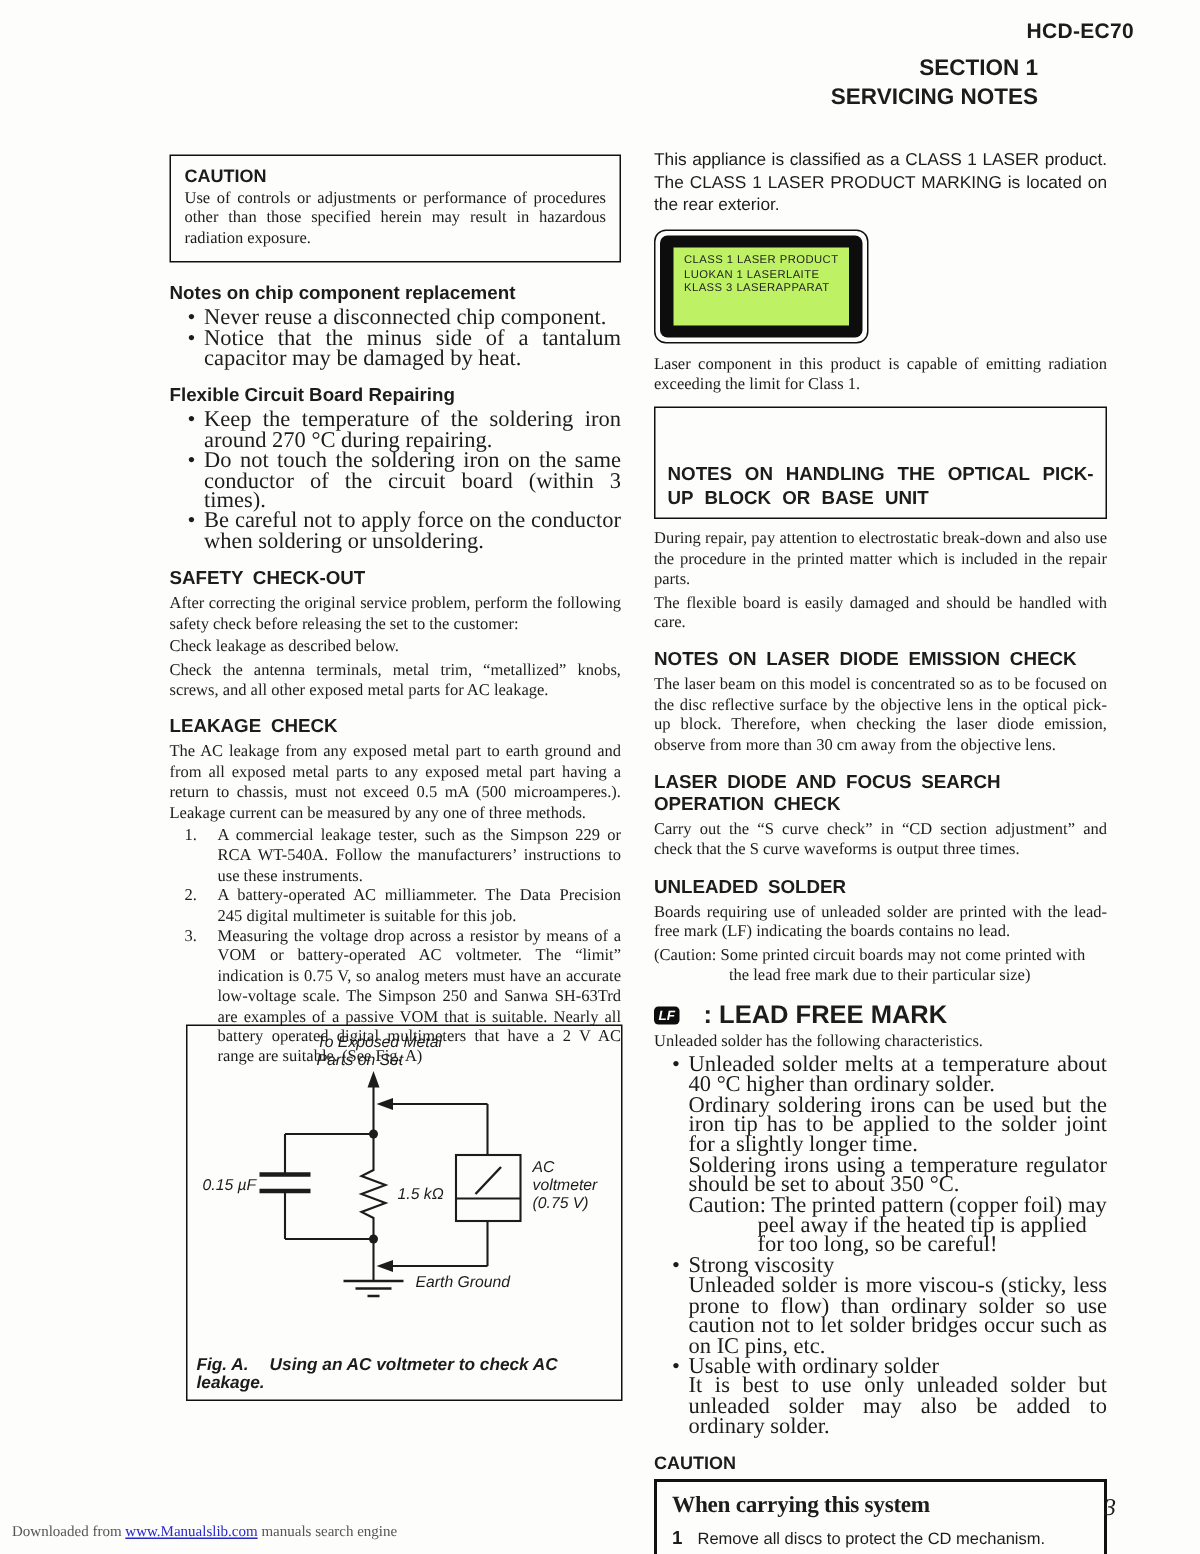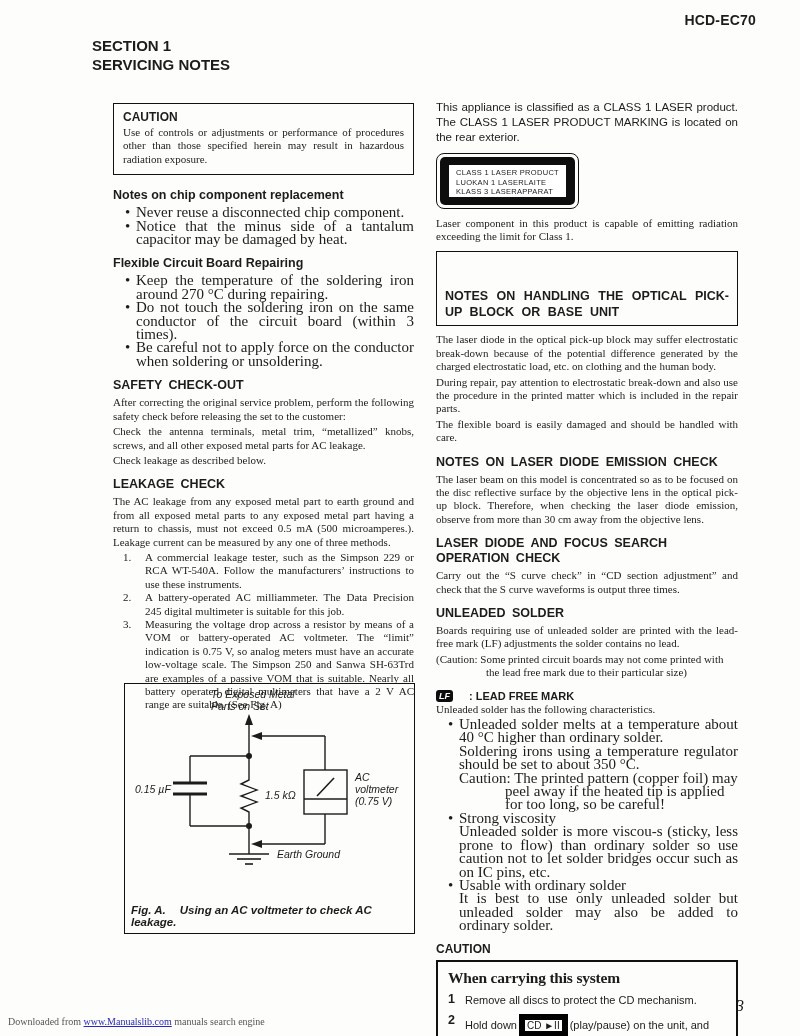--- a/index.html
+++ b/index.html
@@ -4,21 +4,21 @@
 <style>
   html,body{margin:0;padding:0;background:#e9e9e7;}
   .page{
     position:relative;width:800px;height:1036px;margin:0 auto;
     background:#fdfdfb;color:#1c1c1c;overflow:hidden;
     font-family:"Liberation Serif",serif;
   }
   
   .model{position:absolute;top:12px;right:44px;font-family:"Liberation Sans",sans-serif;
     font-weight:bold;font-size:14px;letter-spacing:.2px;}
-  .section-title{position:absolute;top:36px;left:92px;width:600px;text-align:left;
+  .section-title{position:absolute;top:36px;left:92px;width:600px;text-align:right;
     font-family:"Liberation Sans",sans-serif;font-weight:bold;font-size:15px;line-height:19px;}
   
   .col-left{position:absolute;left:113px;top:103px;width:301px;}
   .col-right{position:absolute;left:436px;top:100px;width:302px;}
   .serif{font-size:11px;line-height:13.4px;text-align:justify;}
   .sansp{font-family:"Liberation Sans",sans-serif;font-size:11.5px;line-height:15px;text-align:justify;}
   h3{font-family:"Liberation Sans",sans-serif;font-size:12.5px;font-weight:bold;
     margin:10px 0 3px 0;line-height:15px;}
   .wsp{word-spacing:3px;}
   p{margin:0 0 2px 0;}
@@ -39,32 +39,32 @@
   
   .figure-box{position:absolute;left:124px;top:683px;width:291px;height:251px;
     border:1.5px solid #111;box-sizing:border-box;}
   .fig-caption{position:absolute;left:6px;bottom:5px;width:276px;
     font-family:"Liberation Sans",sans-serif;font-style:italic;font-weight:bold;font-size:11.5px;}
   .fig-caption .cap-label{margin-right:14px;}
   .figsvg text{font-family:"Liberation Sans",sans-serif;font-style:italic;font-size:10.5px;fill:#1c1c1c;}
   
   .laser-label{display:inline-block;border:1.2px solid #111;border-radius:8px;padding:3px;margin:6px 0 8px 0;}
   .laser-label-inner{background:#0d0d0d;border-radius:5px;padding:8px 9px;}
-  .laser-label-white{background:#ffffff;padding:3px 7px 0 7px;
+  .laser-label-white{background:#bef264;padding:3px 7px 20px 7px;
     font-family:"Liberation Sans",sans-serif;font-size:7.5px;line-height:9.5px;letter-spacing:.3px;color:#222;}
   
   .opt-box{border:1.5px solid #111;padding:5px 8px;margin:8px 0 7px 0;}
   .opt-box .oh{font-family:"Liberation Sans",sans-serif;font-weight:bold;font-size:12.5px;line-height:15.5px;
     word-spacing:4px;text-align:justify;margin-top:32px;}
   
   .lf-line{display:flex;align-items:center;gap:16px;margin:10px 0 1px 0;}
   .lf-badge{display:inline-block;background:#0d0d0d;color:#fff;border-radius:3px;
     font-family:"Liberation Sans",sans-serif;font-style:italic;font-weight:bold;
     font-size:9px;line-height:12px;padding:0 3px;}
-  .lf-head{font-family:"Liberation Sans",sans-serif;font-weight:bold;font-size:11px;}
+  .lf-head{font-family:"Liberation Sans",sans-serif;font-weight:bold;font-size:17px;}
   
   .carry-caution{font-family:"Liberation Sans",sans-serif;font-weight:bold;font-size:12px;margin:9px 0 4px 0;}
   .carry-box{border:2px solid #111;padding:7px 10px 9px 10px;}
   .carry-head{font-family:Liberation Serif, serif;font-weight:bold;font-size:15.5px;
     letter-spacing:-.2px;margin:0 0 6px 0;}
   .step{position:relative;padding-left:17px;margin:0 0 7px 0;
     font-family:"Liberation Sans",sans-serif;font-size:11px;line-height:14px;}
   .step:last-child{margin-bottom:0;}
   .step-num{position:absolute;left:0;top:-1px;font-weight:bold;font-size:12.5px;}
   .key{display:inline-block;border:6px solid #000000;padding:0 2px;line-height:11px;font-size:10px;
@@ -101,22 +101,22 @@
 
     <h3>Flexible Circuit Board Repairing</h3>
     <ul class="blist">
       <li>Keep the temperature of the soldering iron around 270 °C during repairing.</li>
       <li>Do not touch the soldering iron on the same conductor of the circuit board (within 3 times).</li>
       <li>Be careful not to apply force on the conductor when soldering or unsoldering.</li>
     </ul>
 
     <h3 class="wsp">SAFETY CHECK-OUT</h3>
     <p class="serif">After correcting the original service problem, perform the following safety check before releasing the set to the customer:</p>
+    <p class="serif">Check leakage as described below.</p>
     <p class="serif">Check the antenna terminals, metal trim, “metallized” knobs, screws, and all other exposed metal parts for AC leakage.</p>
-    <p class="serif">Check leakage as described below.</p>
 
     <h3 class="wsp">LEAKAGE CHECK</h3>
     <p class="serif">The AC leakage from any exposed metal part to earth ground and from all exposed metal parts to any exposed metal part having a return to chassis, must not exceed 0.5 mA (500 microamperes.). Leakage current can be measured by any one of three methods.</p>
     <ul class="nlist">
       <li>
         <span class="num">1.</span>
         <span>A commercial leakage tester, such as the Simpson 229 or RCA WT-540A. Follow the manufacturers’ instructions to use these instruments.</span>
       </li>
       <li>
         <span class="num">2.</span>
@@ -188,43 +188,43 @@
           <div>KLASS 3 LASERAPPARAT</div>
         </div>
       </div>
     </div>
 
     <p class="serif">Laser component in this product is capable of emitting radiation exceeding the limit for Class 1.</p>
 
     <div class="opt-box">
       <div class="oh">NOTES ON HANDLING THE OPTICAL PICK-UP BLOCK OR BASE UNIT</div>
     </div>
-    <p class="serif">The laser diode in the optical pick-up block may suffer electrostatic break-down because of the potential difference generated by the charged electrostatic load, etc. on clothing and the human body.</p>
     <p class="serif">During repair, pay attention to electrostatic break-down and also use the procedure in the printed matter which is included in the repair parts.</p>
     <p class="serif">The flexible board is easily damaged and should be handled with care.</p>
 
     <h3 class="wsp">NOTES ON LASER DIODE EMISSION CHECK</h3>
     <p class="serif">The laser beam on this model is concentrated so as to be focused on the disc reflective surface by the objective lens in the optical pick-up block. Therefore, when checking the laser diode emission, observe from more than 30 cm away from the objective lens.</p>
 
     <h3 class="wsp">LASER DIODE AND FOCUS SEARCH OPERATION CHECK</h3>
     <p class="serif">Carry out the “S curve check” in “CD section adjustment” and check that the S curve waveforms is output three times.</p>
 
     <h3 class="wsp">UNLEADED SOLDER</h3>
-    <p class="serif">Boards requiring use of unleaded solder are printed with the lead-free mark (LF) adjustments the solder contains no lead.</p>
+    <p class="serif">Boards requiring use of unleaded solder are printed with the lead-free mark (LF) indicating the boards contains no lead.</p>
     <p class="serif hang">(Caution: Some printed circuit boards may not come printed with the lead free mark due to their particular size)</p>
 
     <div class="lf-line">
       <span class="lf-badge">LF</span>
       <span class="lf-head">: LEAD FREE MARK</span>
     </div>
     <p class="serif">Unleaded solder has the following characteristics.</p>
 
     <ul class="blist">
       <li>
         <p class="cont">Unleaded solder melts at a temperature about 40 °C higher than ordinary solder.</p>
+        <p class="cont">Ordinary soldering irons can be used but the iron tip has to be applied to the solder joint for a slightly longer time.</p>
         <p class="cont">Soldering irons using a temperature regulator should be set to about 350 °C.</p>
         <p class="cont hang2">Caution: The printed pattern (copper foil) may peel away if the heated tip is applied for too long, so be careful!</p>
       </li>
       <li>
         <p class="cont">Strong viscosity</p>
         <p class="cont">Unleaded solder is more viscou-s (sticky, less prone to flow) than ordinary solder so use caution not to let solder bridges occur such as on IC pins, etc.</p>
       </li>
       <li>
         <p class="cont">Usable with ordinary solder</p>
         <p class="cont">It is best to use only unleaded solder but unleaded solder may also be added to ordinary solder.</p>

